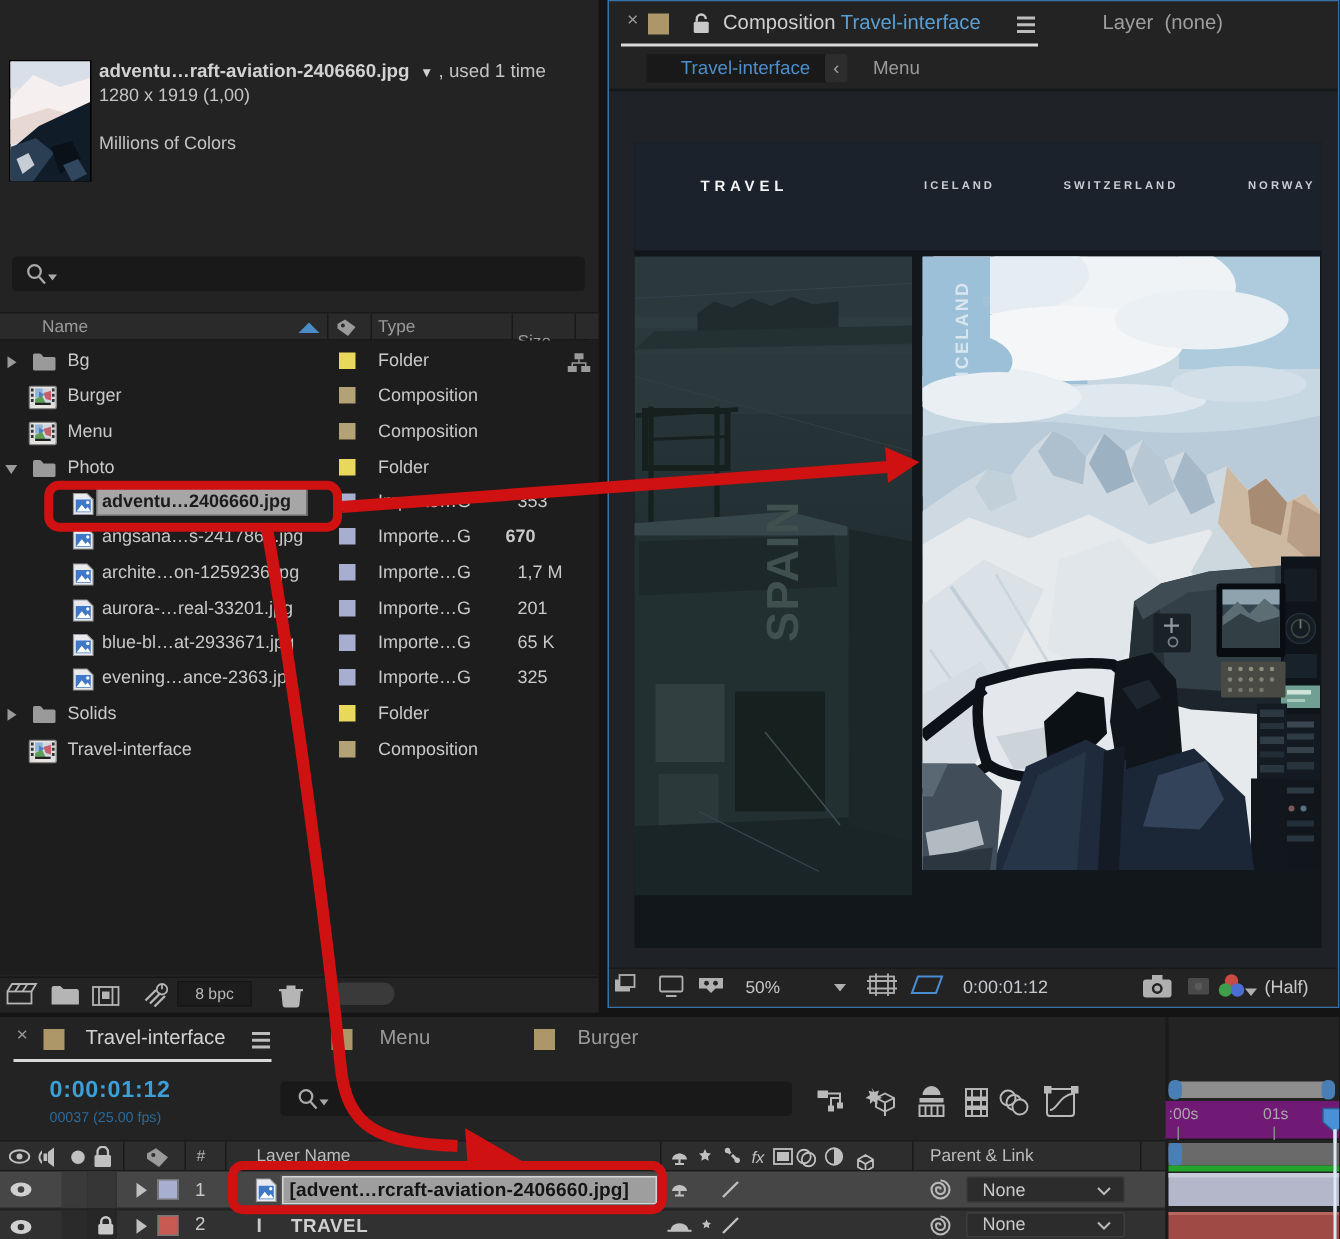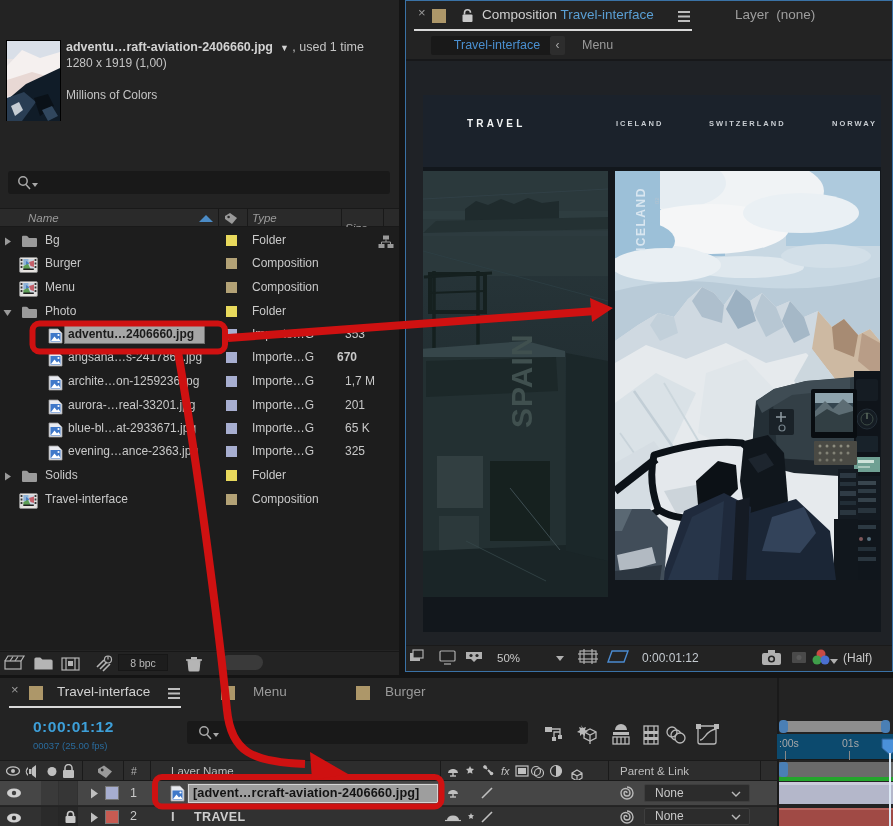--- a/index.html
+++ b/index.html
@@ -1,21 +1,21 @@
 <!DOCTYPE html>
 <html><head>
 <meta charset="utf-8">
 <style>
   * { margin:0; padding:0; box-sizing:border-box; }
   html,body { width:893px; height:826px; background:#141414; overflow:hidden;
     font-family:"Liberation Sans", sans-serif; }
   .abs { position:absolute; }
   #stage { position:relative; width:893px; height:826px; background:#141414; }
   .txt { color:#c9c9c9; font-size:12px; white-space:nowrap; }
-  .dim { color:#9b9b9b;font-style:italic; }
+  .dim { color:#9b9b9b; }
 </style>
 </head>
 <body>
 <div id="stage">
 
   <div class="abs" id="projpanel" style="left:0;top:0;width:399px;height:675px;background:#232323;">
 
 
     <div class="abs" style="left:6px;top:40px;width:55px;height:81px;background:#000;">
       <svg width="55" height="81" style="display:block">
@@ -689,21 +689,21 @@
       </div>
     </div>
 
     <div class="abs" style="left:777px;top:0;width:116px;height:148px;background:#232323;">
       <div class="abs" style="left:0;top:0;width:2px;height:148px;background:#1a1a1a;"></div>
 
       <div class="abs" style="left:2px;top:43px;width:111px;height:11px;background:#8e8e8e;border-radius:5px;"></div>
       <div class="abs" style="left:2px;top:42px;width:9px;height:13px;background:#4a7fb5;border-radius:4px;"></div>
       <div class="abs" style="left:104px;top:42px;width:9px;height:13px;background:#4a7fb5;border-radius:4px;"></div>
 
-      <div class="abs" style="left:0;top:56px;width:116px;height:26px;background:#0c4a6e;border-bottom:1px solid #1a1a1a;text-align:right;">
+      <div class="abs" style="left:0;top:56px;width:116px;height:26px;background:#701a75;border-bottom:1px solid #1a1a1a;text-align:right;">
         <div class="abs" style="left:2px;top:3px;font-size:10.5px;color:#a8a8a8;">:00s</div>
         <div class="abs" style="left:65px;top:3px;font-size:10.5px;color:#a8a8a8;">01s</div>
         <div class="abs" style="left:8px;top:17px;width:1px;height:9px;background:#888;"></div>
         <div class="abs" style="left:72px;top:17px;width:1px;height:9px;background:#888;"></div>
       </div>
 
       <svg class="abs" width="20" height="20" style="left:103px;top:60px;">
           <path d="M2,1 L18,1 L18,10 L10,17 L2,10 Z" fill="#4a90d9" stroke="#2a5f94"></path>
         </svg>
       <div class="abs" style="left:112px;top:75px;width:1.5px;height:73px;background:#dce9f5;"></div>

